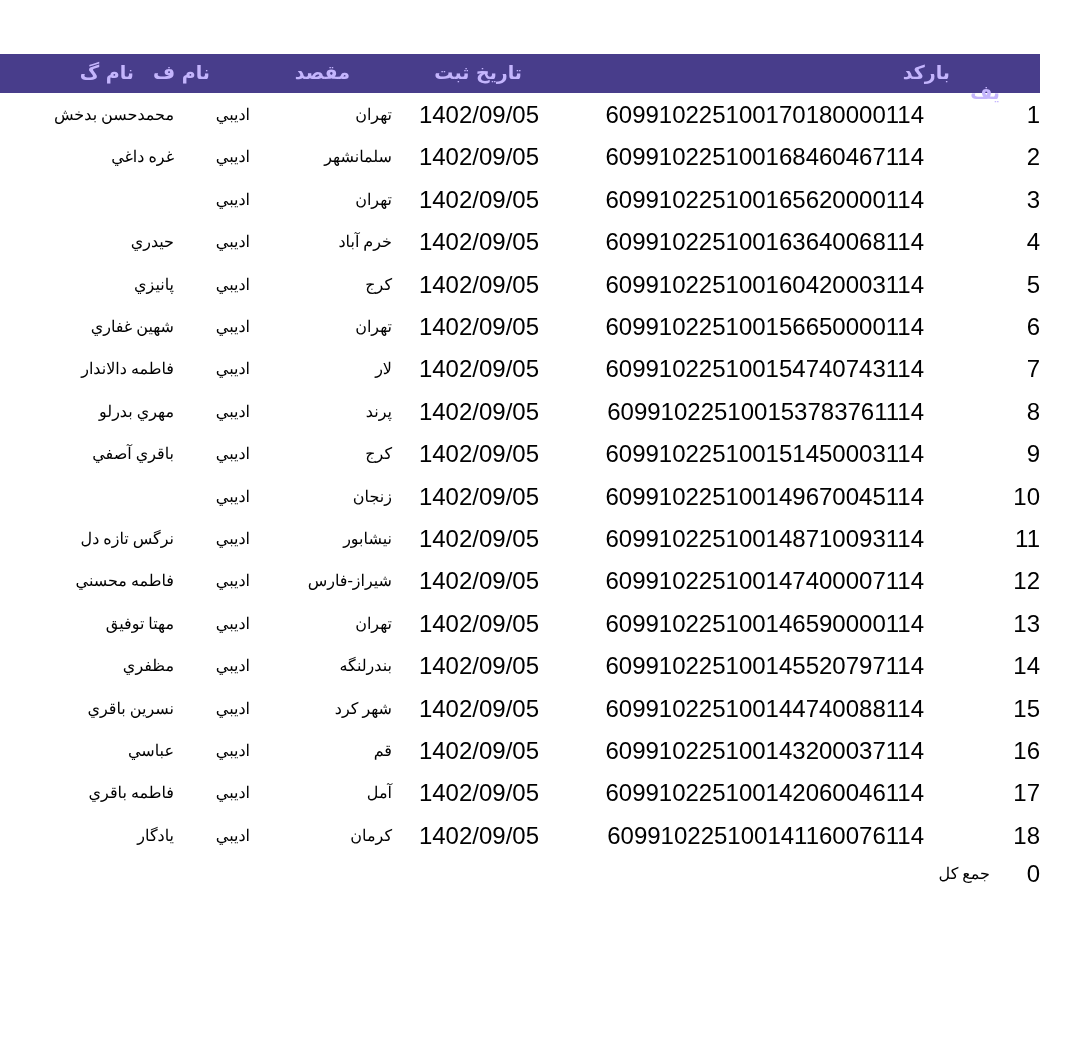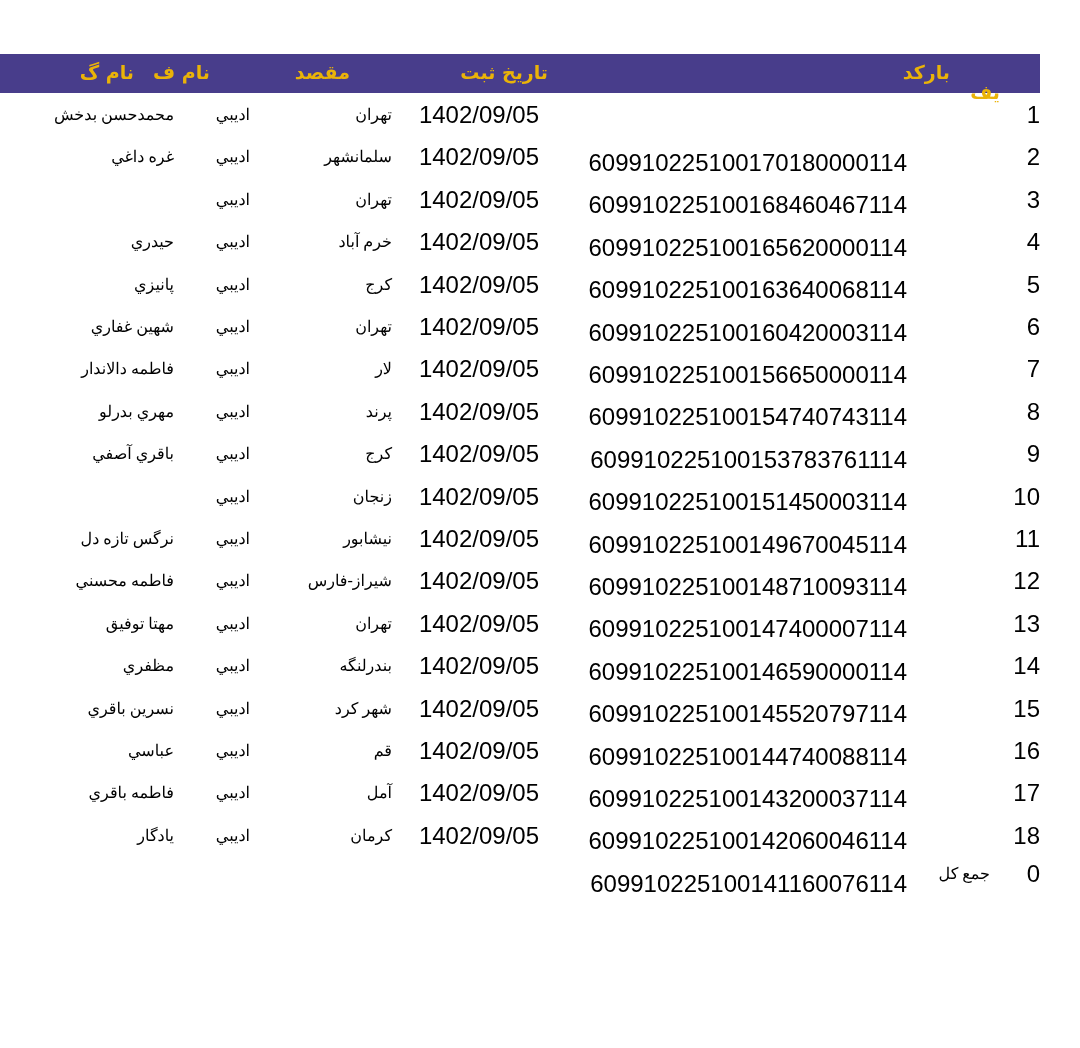--- a/index.html
+++ b/index.html
@@ -1,42 +1,42 @@
 <!DOCTYPE html>
 <html><head>
 <meta charset="utf-8">
 <style>
   html, body { margin:0; padding:0; background:#ffffff; }
   body { width:1080px; height:1048px; position:relative; overflow:hidden;
          font-family:"DejaVu Sans", sans-serif; color:#000; }
   .header-bar { position:absolute; left:0; top:54px; width:1040px; height:39px;
                 background:#483D8B; }
-  .hcell { position:absolute; top:0; height:39px; line-height:36px; color:#eab308;
+  .hcell { position:absolute; top:0; height:39px; line-height:36px; color:#c4b5fd;
            font-family:"DejaVu Sans", sans-serif; font-weight:bold; font-size:19px;
            direction:rtl; white-space:nowrap; text-align:left; }
   .row { position:absolute; left:0; width:1080px; height:42px; }
   .cell { position:absolute; top:0; height:42px; line-height:42px; white-space:nowrap;
           text-align:right; }
   .num { font-family:"Liberation Sans", sans-serif; font-size:24px; direction:ltr; }
   .fa  { font-family:Liberation Serif, serif; font-size:16px; direction:rtl;padding-left:32px; }
   .c-idx   { right:40px;  width:100px; }
-  .c-bar   { right:173px; width:380px;margin-top:48px; }
+  .c-bar   { right:156px; width:380px; }
   .c-date  { right:541px; width:150px; }
   .c-dest  { right:688px; width:150px; }
   .c-fn    { right:830px; width:90px; }
   .c-ln    { right:906px; width:174px; }
   .total-row { position:absolute; left:0; top:853px; width:1080px; height:42px; }
 </style>
 </head>
 <body>
 
 <div class="header-bar">
   <span class="hcell" style="right:40px;margin-top:20px;">يف</span>
   <span class="hcell" style="right:90px;">بارکد</span>
-  <span class="hcell" style="right:492px;margin-left:13px;">تاريخ ثبت</span>
+  <span class="hcell" style="right:518px;margin-left:13px;">تاريخ ثبت</span>
   <span class="hcell" style="right:690px;">مقصد</span>
   <span class="hcell" style="right:830px;">نام ف</span>
   <span class="hcell" style="right:906px;">نام گ</span>
 </div>
 
 <div id="rows">
     <div class="row" style="top: 94px;">
       <span class="cell c-idx num">1</span>
       <span class="cell c-bar num">609910225100170180000114</span>
       <span class="cell c-date num">1402/09/05</span>

